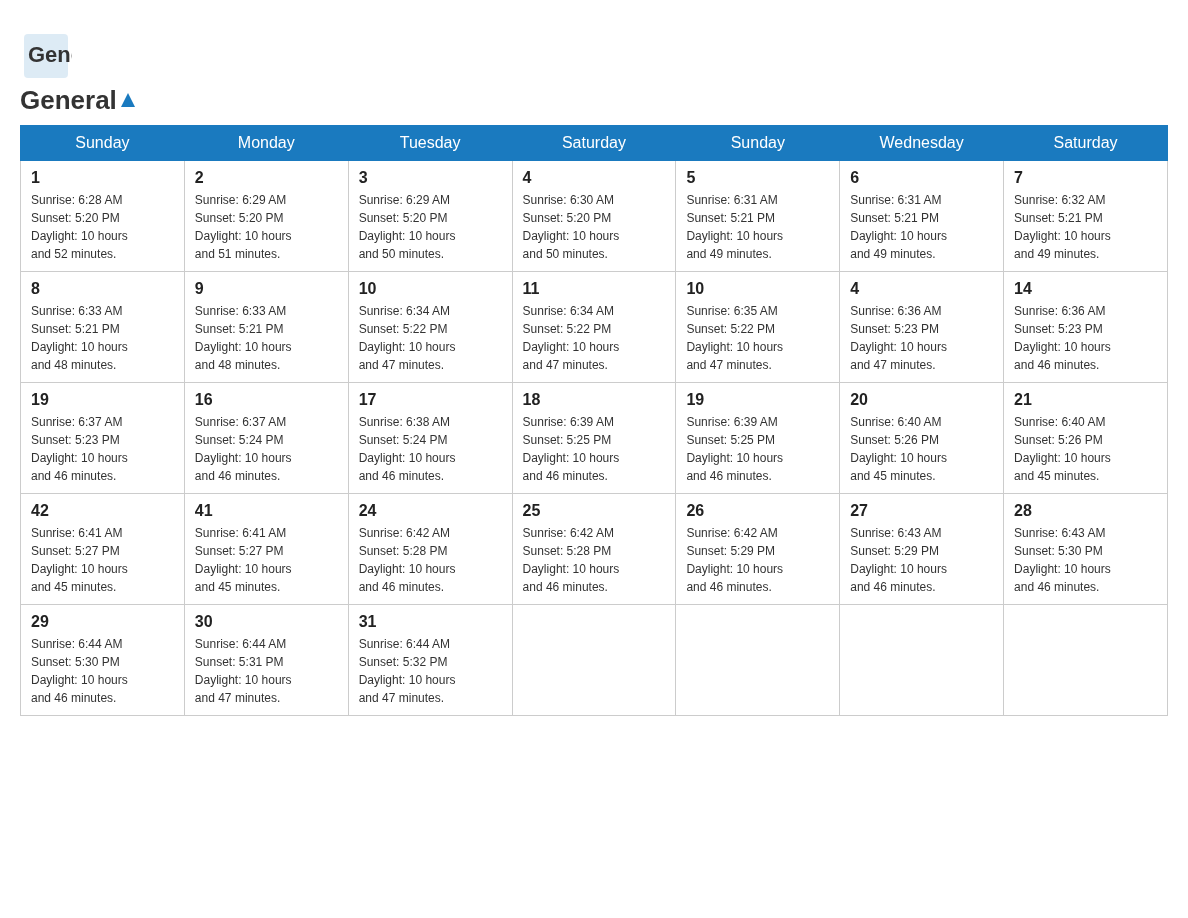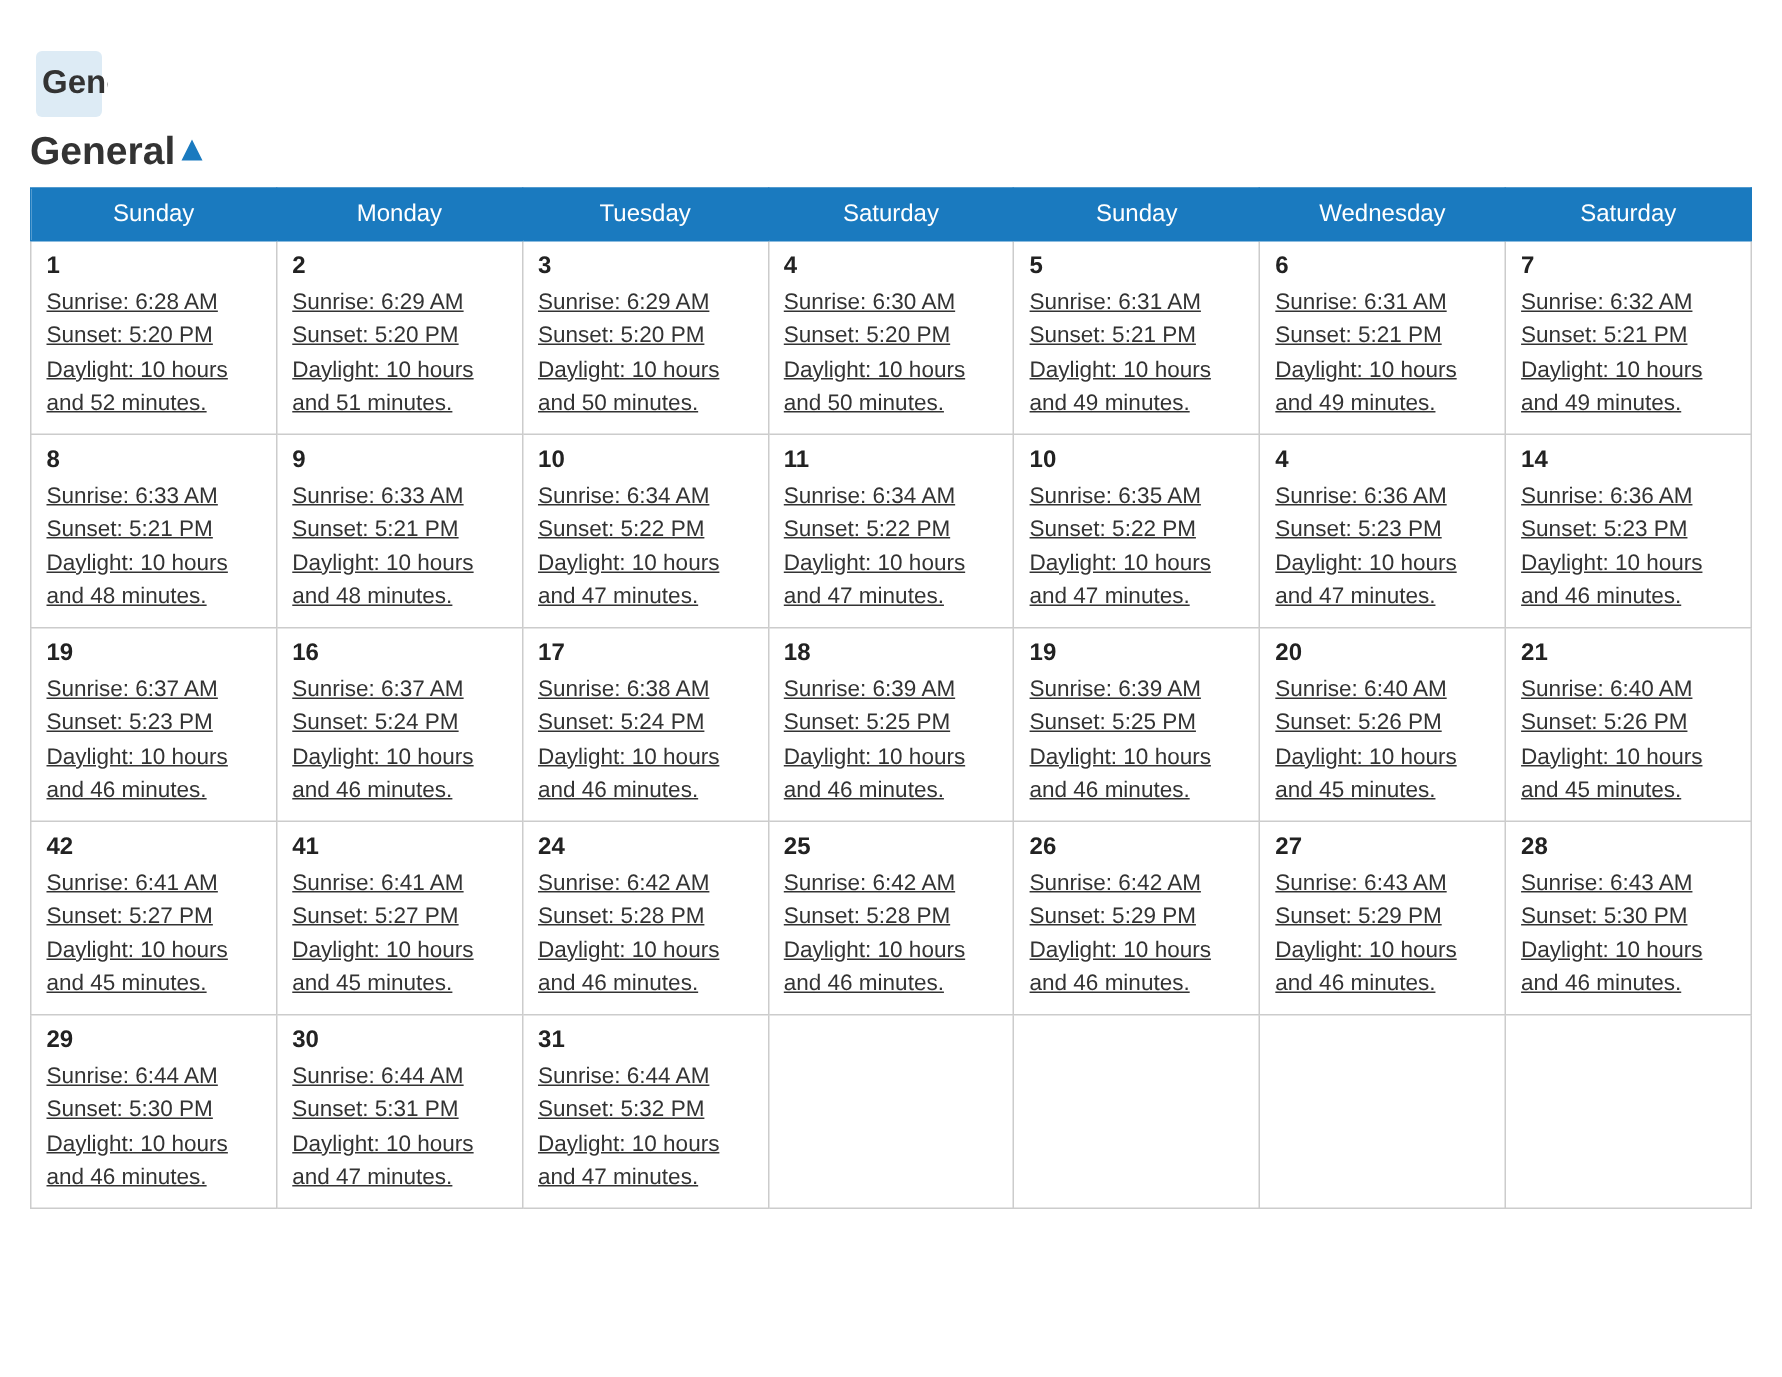--- a/index.html
+++ b/index.html
@@ -58,24 +58,23 @@
       min-height: 110px;
       height: 110px;
     }
     .day-number {
       font-size: 16px;
       font-weight: bold;
       color: #222;
       margin-bottom: 4px;
     }
     .day-info {
-      font-size: 15px;
+      font-size: 12px;
       color: #333;
       line-height: 1.5;
-      text-decoration: underline;
     }
     .empty-cell {
       background: #fff;
     }
     .logo-wrapper {
       display: flex;
       align-items: center;
       gap: 0px;
     }
   </style>

